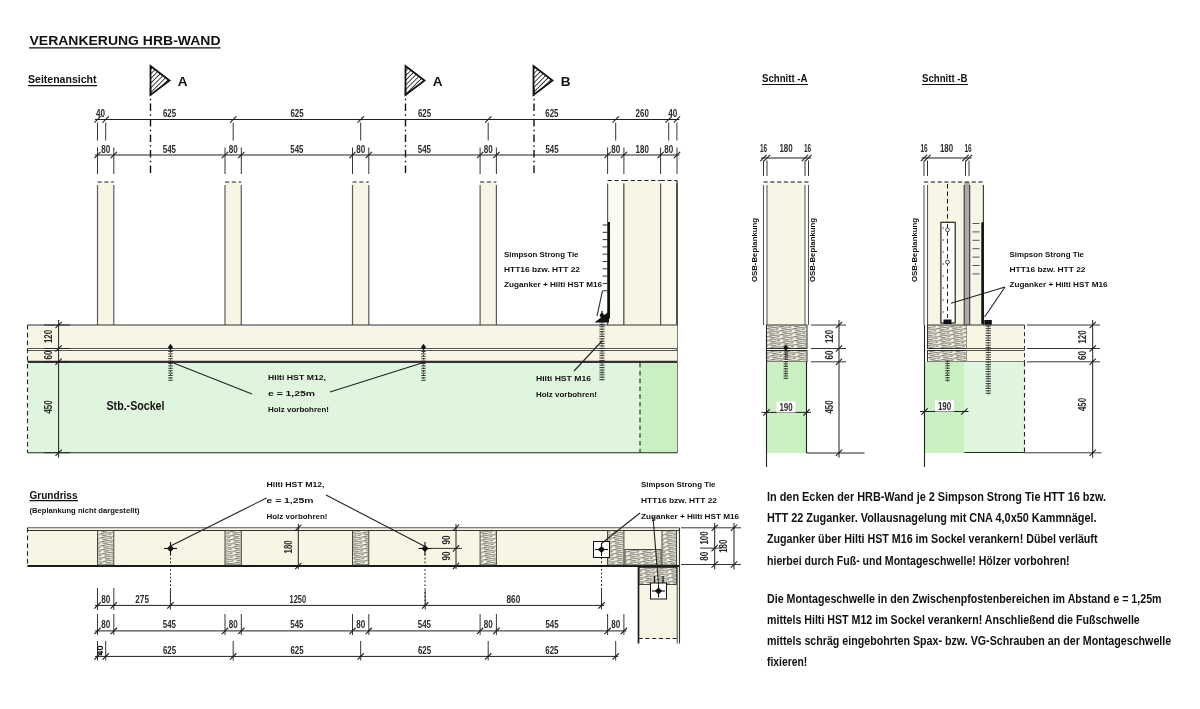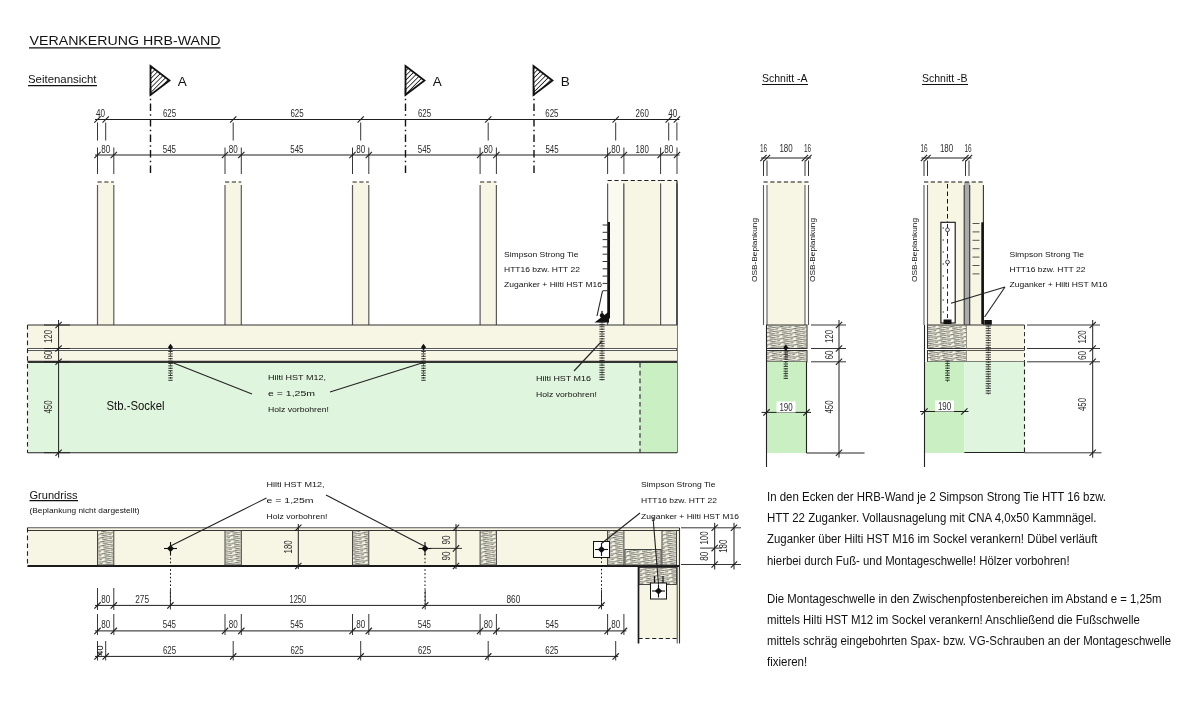--- a/index.html
+++ b/index.html
@@ -1,15 +1,15 @@
 <!DOCTYPE html>
 <html><head><meta charset="utf-8">
 <style>
 html,body{margin:0;padding:0;background:#ffffff;}
-#page{position:relative;width:1200px;height:709px;background:#ffffff;overflow:hidden;}
+#page{position:relative;width:1200px;height:709px;background:#ffffff;overflow:hidden;font-weight:bold;}
 svg{font-family:"Liberation Sans",sans-serif;}
 </style></head>
 <body>
 <div id="page">
 <svg width="1200" height="709" viewBox="0 0 1200 709">
 <defs>
 <pattern id="diag" width="3.3" height="3.3" patternUnits="userSpaceOnUse" patternTransform="rotate(45)">
 <rect width="3.3" height="3.3" fill="#fff"></rect>
 <line x1="0" y1="0" x2="0" y2="3.3" stroke="#111" stroke-width="1.55"></line>
 </pattern>

